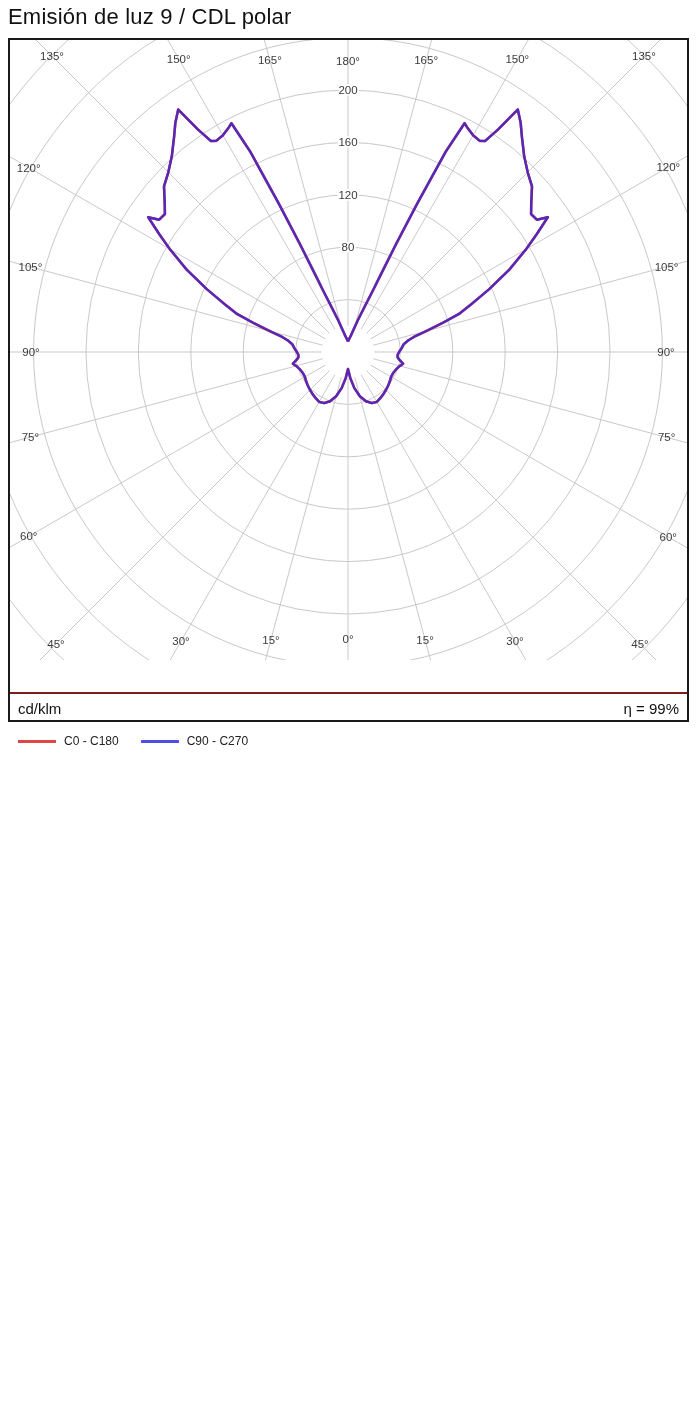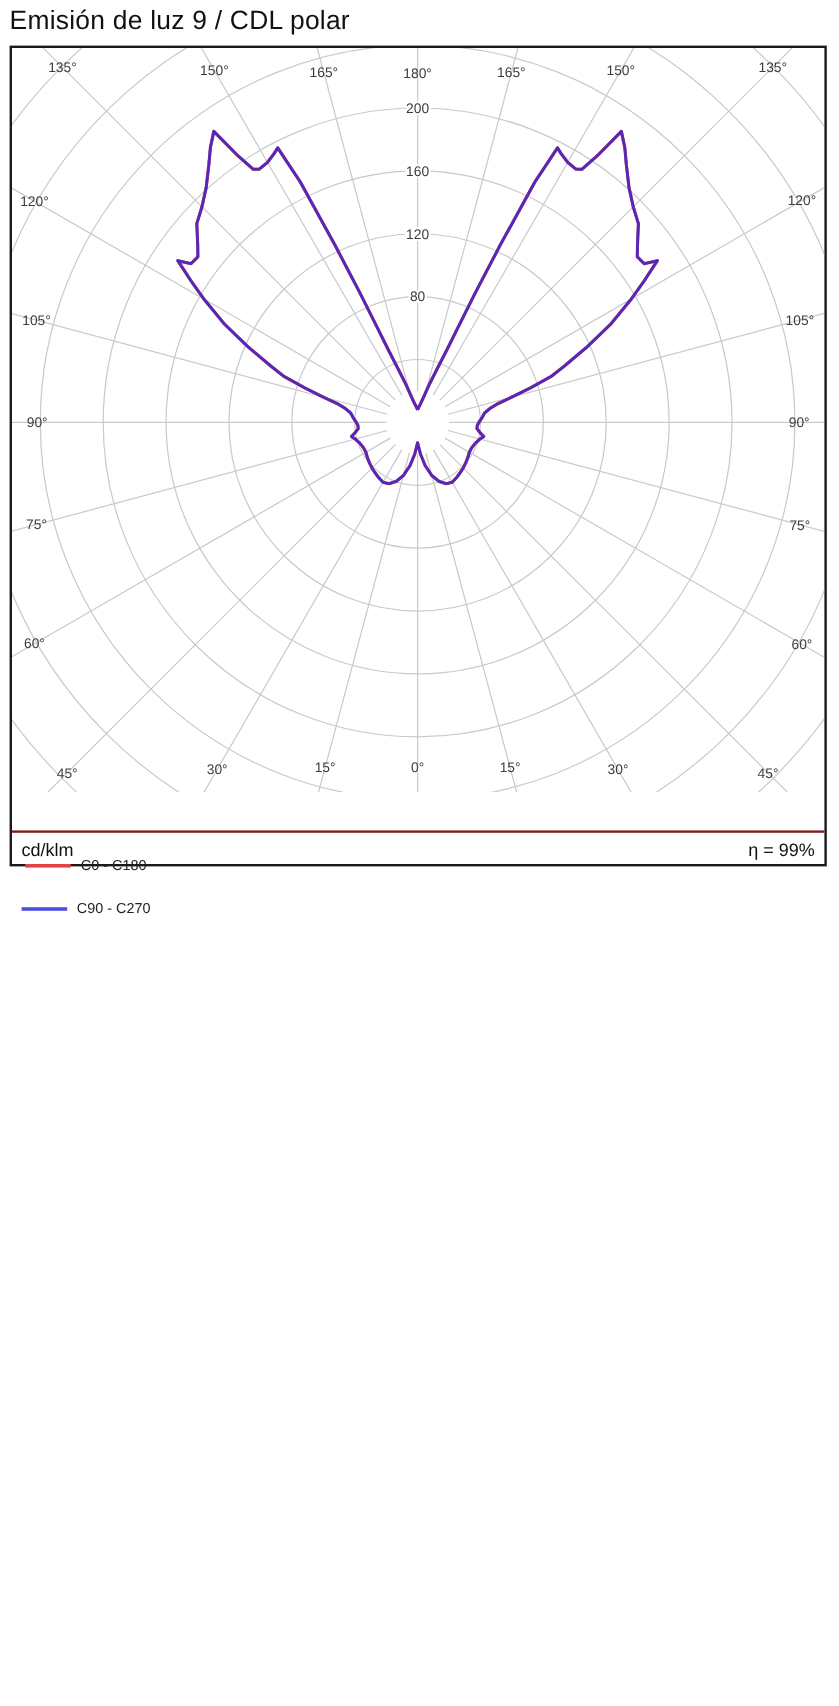--- a/index.html
+++ b/index.html
@@ -7,21 +7,21 @@
         font-family:"Liberation Sans", sans-serif;}
   .title{position:absolute;left:8px;top:4px;font-size:22px;color:#111;letter-spacing:.2px;}
   .diagram{position:absolute;left:8px;top:38px;width:681px;height:684px;border:2px solid #1a1a1a;
            box-sizing:border-box;background:#fff;}
   .plot-area{position:relative;width:677px;height:620px;overflow:hidden;}
   .plot-area svg{display:block;}
   .legend{position:relative;width:100%;height:60px;border-top:2px solid #7f1d1d;box-sizing:border-box;margin-top:32px;}
   .legend-top{position:absolute;left:8px;right:8px;top:6px;display:flex;justify-content:space-between;}
   .unit-label{font-size:15px;color:#111;}
   .eff-label{font-size:15px;color:#111;}
-  .legend-rows{position:absolute;left:8px;top:20px;display:flex;align-items:center;gap:22px;flex-direction:column;}
+  .legend-rows{position:absolute;left:8px;top:40px;display:flex;align-items:center;gap:22px;}
   .legend-item{display:flex;align-items:center;gap:8px;}
   .swatch{width:38px;height:0;border-top:3px solid #000;}
   .legend-item .lbl{font-size:12px;color:#222;}
   .grid-text{font-size:11.5px;fill:#3c3c3c;}
 </style>
 </head>
 <body>
 
 <div class="page">
 

